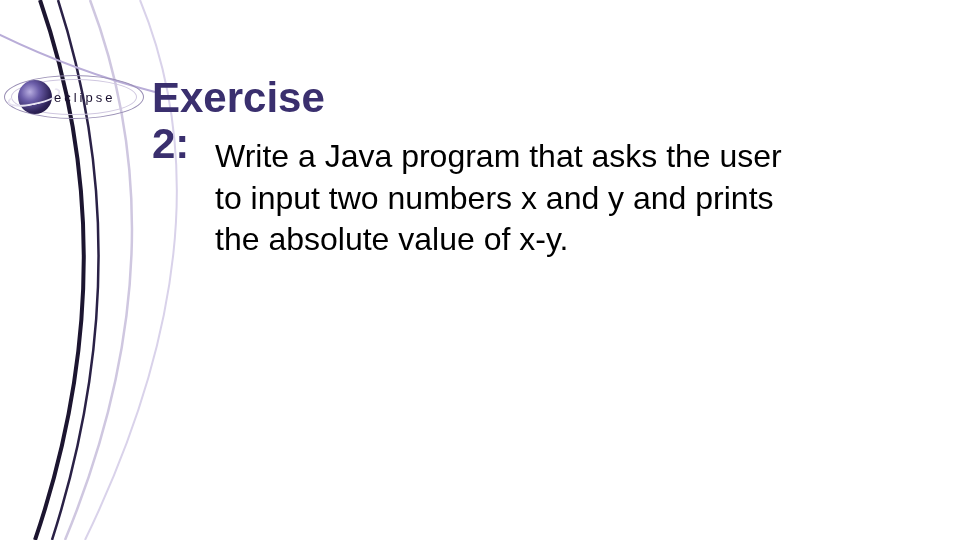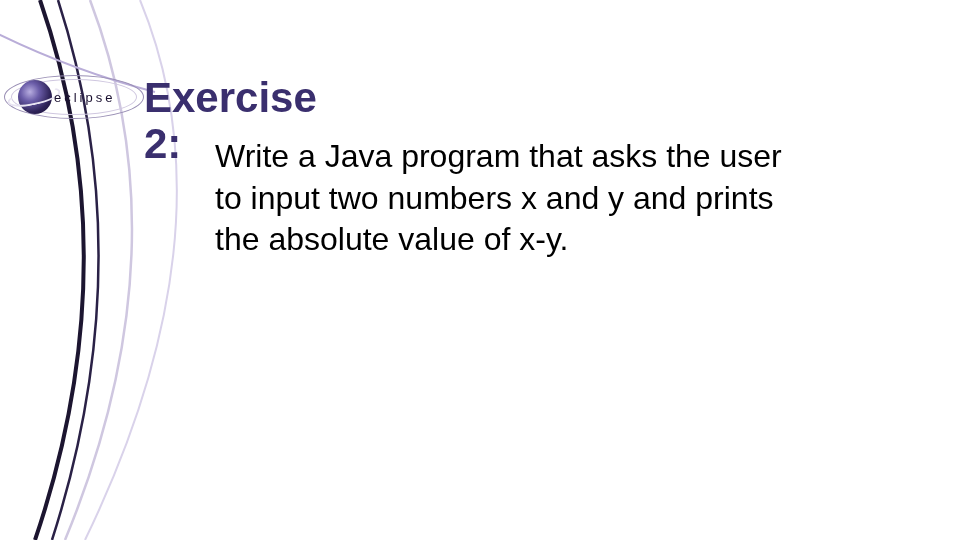--- a/index.html
+++ b/index.html
@@ -85,21 +85,21 @@
     font-size: 13px;
     letter-spacing: 3px;
     color: #1a1030;
     font-family: Arial, sans-serif;
   }
 
   
   .title {
     position: absolute;
     top: 75px;
-    left: 144px;
+    left: 152px;
     font-size: 42px;
     font-weight: bold;
     line-height: 1.1;
     color: #3a2f6e;
   }
 
   
   .body {
     position: absolute;
     top: 136px;

